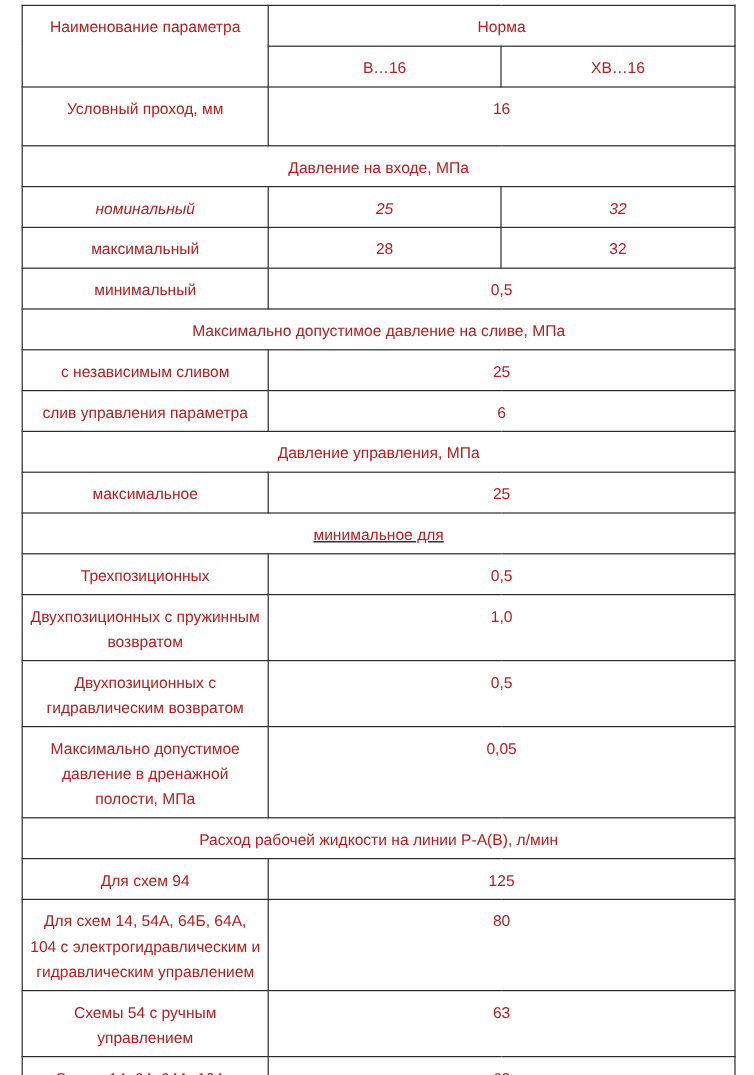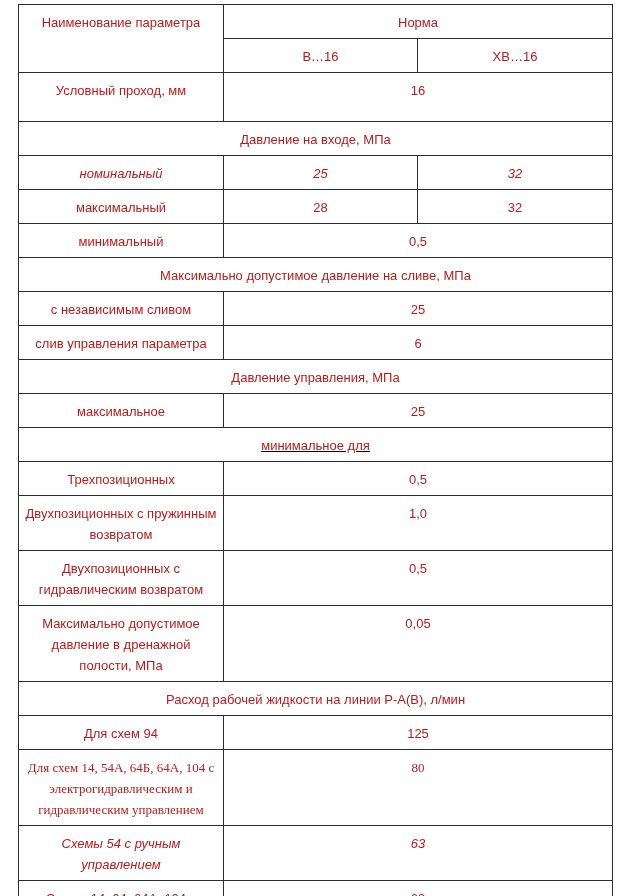--- a/index.html
+++ b/index.html
@@ -114,25 +114,25 @@
           <td>Максимально допустимое давление в дренажной полости, МПа</td>
           <td colspan="2">0,05</td>
         </tr>
         <tr style="height: 32px;">
           <td colspan="3">Расход рабочей жидкости на линии P-A(B), л/мин</td>
         </tr>
         <tr style="height: 32px;">
           <td>Для схем 94</td>
           <td colspan="2">125</td>
         </tr>
-        <tr style="height: 67px; font-family: Liberation Serif, serif;">
+        <tr style="height: 67px;">
           <td>Для схем 14, 54А, 64Б, 64А, 104 с электрогидравлическим и гидравлическим управлением</td>
           <td colspan="2">80</td>
         </tr>
-        <tr style="height: 32px; font-style: italic;">
+        <tr style="height: 32px;">
           <td>Схемы 54 с ручным управлением</td>
           <td colspan="2">63</td>
         </tr>
         <tr style="height: 45px;">
           <td>Схемы 14, 64, 64А, 104 с ручным управлением</td>
           <td colspan="2">63</td>
         </tr>
       </tbody>
   </table>
 </div>

